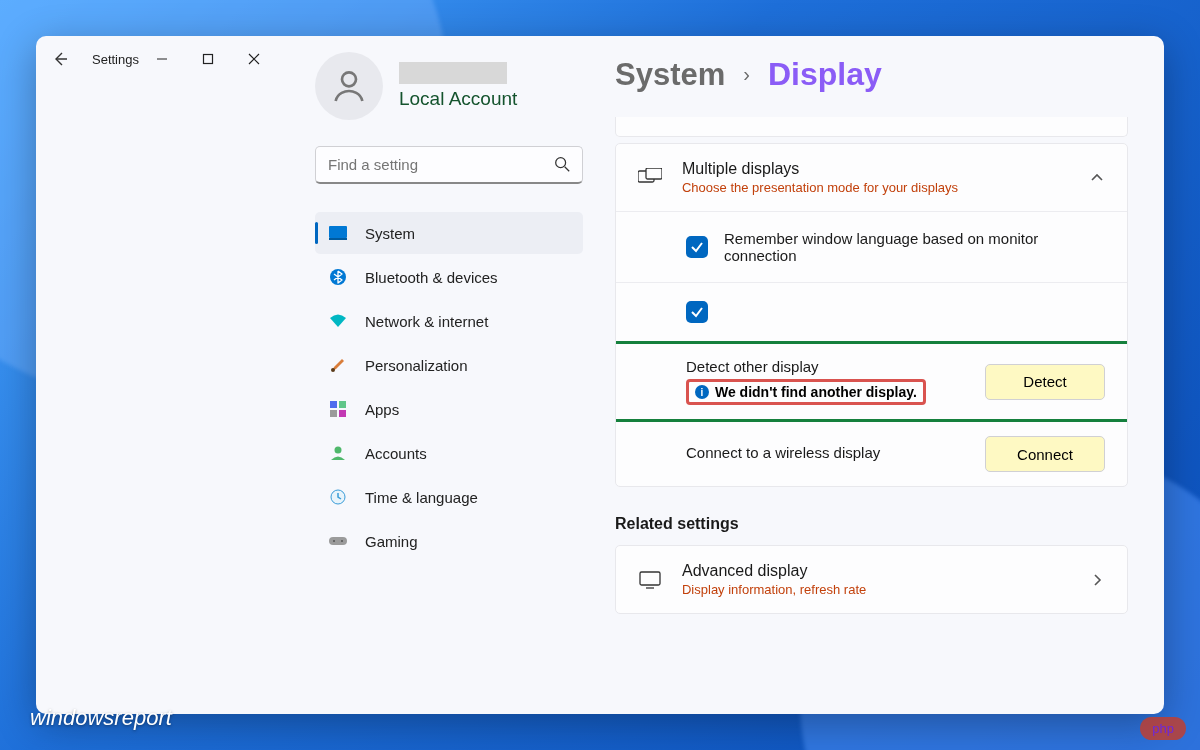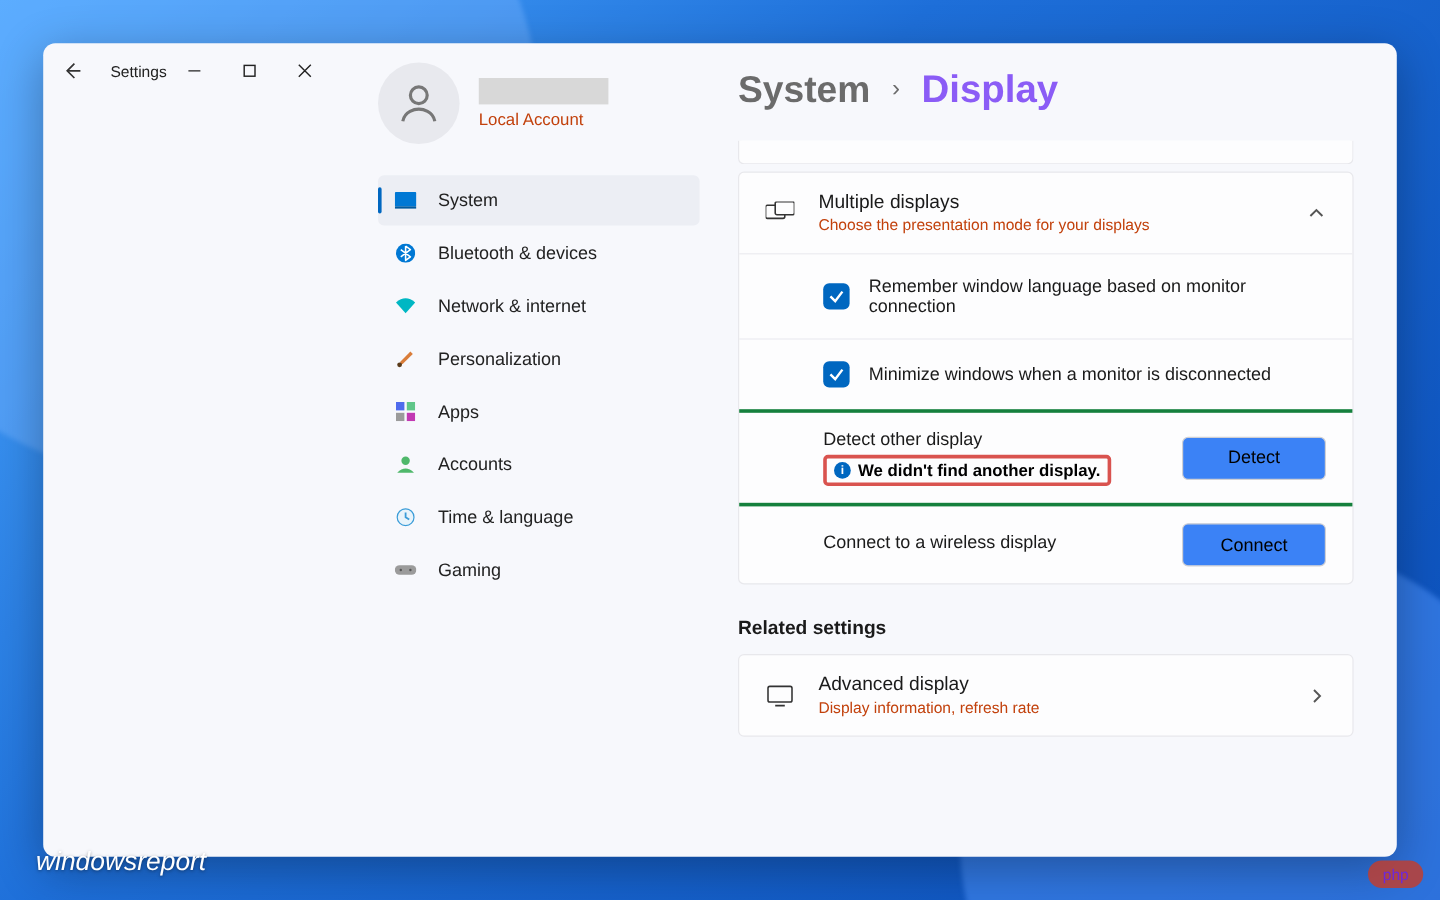--- a/index.html
+++ b/index.html
@@ -34,21 +34,21 @@
   .body { flex: 1; display: flex; overflow: hidden; }
 
   .sidebar { width: 330px; padding: 6px 0 0 30px; display:flex; flex-direction:column; }
   .profile { display:flex; align-items:center; gap: 16px; margin-bottom: 26px; padding-top: 10px; }
   .avatar {
     width: 68px; height: 68px; border-radius: 50%; background: #e8e9ee;
     display:flex; align-items:center; justify-content:center; color:#666;
   }
   .profile-name-block { display:flex; flex-direction:column; gap:4px; }
   .name-redact { width: 108px; height: 22px; background: #d8d8d8; }
-  .account-type { font-size: 14px; color: #c2410c; }
+  .account-type { font-size: 19px; color: #14532d; }
 
   .search-wrap { position: relative; margin-right: 32px; margin-bottom: 28px; }
   .search-input {
     width: 100%; height: 38px; border: 1px solid #d0d0d4; border-bottom: 2px solid #888;
     border-radius: 5px; padding: 0 40px 0 12px; font-size: 15px; background: #fdfdff;
     outline: none;
   }
   .search-icon { position:absolute; right:12px; top:9px; width:18px; height:18px; color:#333; }
 
   .nav { display:flex; flex-direction:column; gap:2px; margin-right: 32px; }
@@ -99,21 +99,21 @@
     display:inline-flex; align-items:center; gap:6px;
     border: 3px solid #d9534f; border-radius:4px; padding: 2px 6px;
   }
   .info-dot {
     width:14px; height:14px; border-radius:50%; background:#0067c0; color:#fff;
     font-size:10px; font-weight:bold; display:flex; align-items:center; justify-content:center;
   }
   .detect-msg { font-size:14px; color:#000000;font-weight:bold; }
   .action-btn {
     min-width:120px; height:36px; padding:0 24px; border:1px solid #d0d0d4; border-radius:5px;
-    background:#3b82f6; font-size:15px; cursor:pointer;
+    background:#fef9c3; font-size:15px; cursor:pointer;
   }
 
   .section-heading { font-size:16px; font-weight:600; color:#1a1a1a; margin: 28px 0 12px 0; }
 
   .watermark-left {
     position:absolute; left:30px; bottom:19px; color:#fff; font-size:22px; font-style:italic;
     font-weight:300; text-shadow:0 1px 3px rgba(0,0,0,0.4);
   }
   .watermark-right {
     position:absolute; right:14px; bottom:10px; background:rgba(200,60,40,0.8); color:#6d28d9;
@@ -165,20 +165,27 @@
               <circle cx="12" cy="8" r="4.2" fill="none" stroke="#777" stroke-width="1.6"></circle>
               <path d="M4 21c1-5 6-6 8-6s7 1 8 6" fill="none" stroke="#777" stroke-width="1.6"></path>
             </svg>
         </div>
         <div class="profile-name-block">
           <div class="name-redact"></div>
           <span class="account-type">Local Account</span>
         </div>
       </div>
 
+      <div class="search-wrap">
+        <input class="search-input" placeholder="Find a setting" style="">
+        <svg class="search-icon" viewBox="0 0 20 20">
+            <circle cx="8.5" cy="8.5" r="5.5" stroke="#333" stroke-width="1.4" fill="none"></circle>
+            <path d="M13 13 L18 18" stroke="#333" stroke-width="1.4"></path>
+          </svg>
+      </div>
 
       <nav class="nav">
         <div class="nav-item active">
           <span class="nav-icon">
               <svg width="18" height="14" viewBox="0 0 18 14">
                 <rect x="0" y="0" width="18" height="12" rx="1" fill="#0078d4"></rect>
                 <rect x="0" y="12" width="18" height="2" fill="#005a9e"></rect>
               </svg>
             </span>
           <span>System</span>
@@ -285,21 +292,20 @@
           </div>
           <div class="row-text">Remember window language based on monitor connection</div>
         </div>
 
         <div class="card-row">
           <div class="checkbox">
             <svg viewBox="0 0 14 14">
                 <path d="M2 7 L6 11 L12 3" stroke="#fff" stroke-width="2" fill="none"></path>
               </svg>
           </div>
-          <div class="row-text">Minimize windows when a monitor is disconnected</div>
         </div>
 
         <div class="detect-row">
           <div class="detect-left">
             <div class="detect-title">Detect other display</div>
             <div class="detect-msg-wrap">
               <div class="info-dot">i</div>
               <span class="detect-msg">We didn't find another display.</span>
             </div>
           </div>

